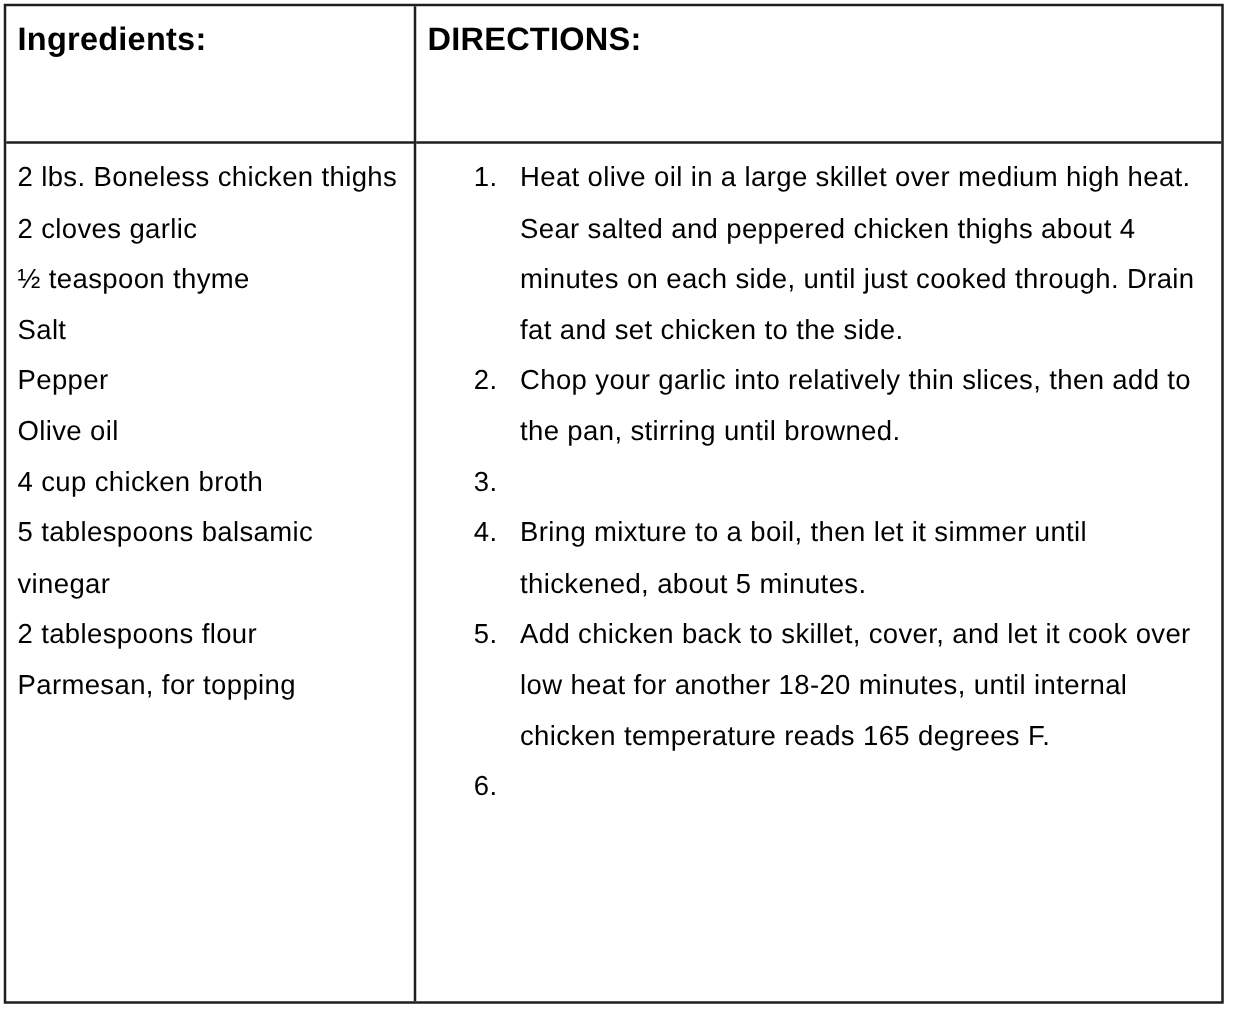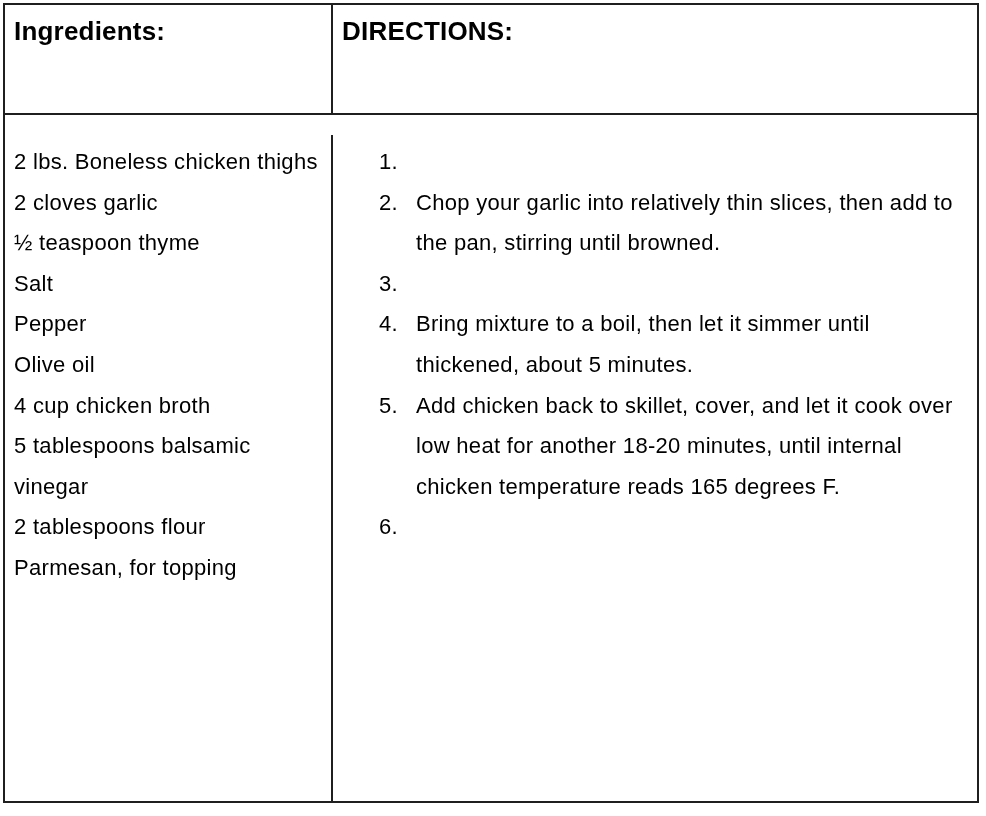--- a/index.html
+++ b/index.html
@@ -36,21 +36,20 @@
     font-size: 26px;
     font-weight: bold;
     letter-spacing: 0.2px;
     line-height: 40px;
     padding: 6px 8px 0 9px;
   }
   .body-text {
     font-size: 22px;
     letter-spacing: 0.3px;
     line-height: 40.6px;
-    margin-top: 20px;
   }
   .ingredients-cell { padding: 7px 8px 0 9px; }
   .directions-cell { padding: 7px 14px 0 0; }
   .step { display: flex; align-items: flex-start; }
   .step-num {
     flex: 0 0 37px;
     margin-left: 46px;
     text-align: left;
   }
   .step-text {
@@ -81,20 +80,21 @@
       <div class="ingredient">Olive oil</div>
       <div class="ingredient">4 cup chicken broth</div>
       <div class="ingredient">5 tablespoons balsamic vinegar</div>
       <div class="ingredient">2 tablespoons flour</div>
       <div class="ingredient">Parmesan, for topping</div>
     </div>
 
     <div class="cell body-text directions-cell">
       <div class="step">
         <span class="step-num">1.</span>
+        <span class="step-text">Heat olive oil in a large skillet over medium high heat. Sear salted and peppered chicken thighs about 4 minutes on each side, until just cooked through. Drain fat and set chicken to the side.</span>
       </div>
       <div class="step">
         <span class="step-num">2.</span>
         <span class="step-text">Chop your garlic into relatively thin slices, then add to the pan, stirring until browned.</span>
       </div>
       <div class="step">
         <span class="step-num">3.</span>
       </div>
       <div class="step">
         <span class="step-num">4.</span>

